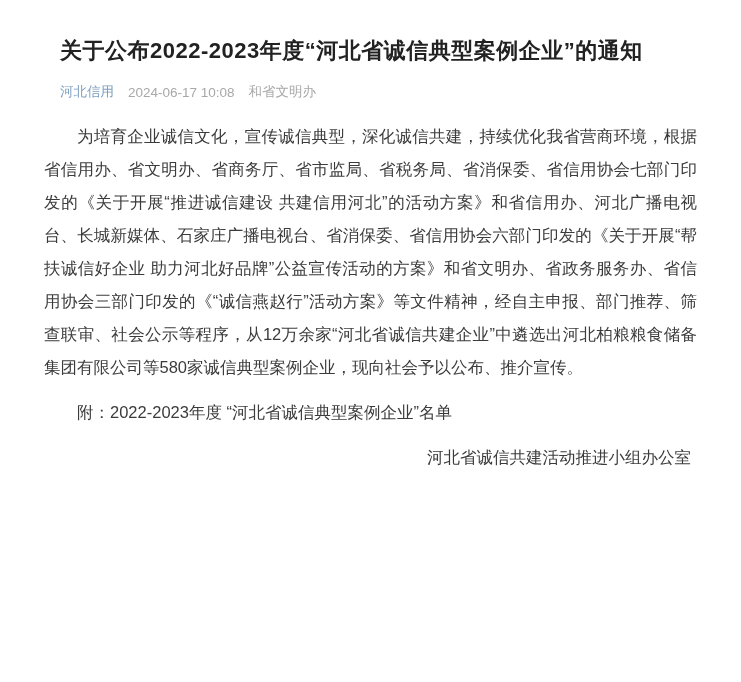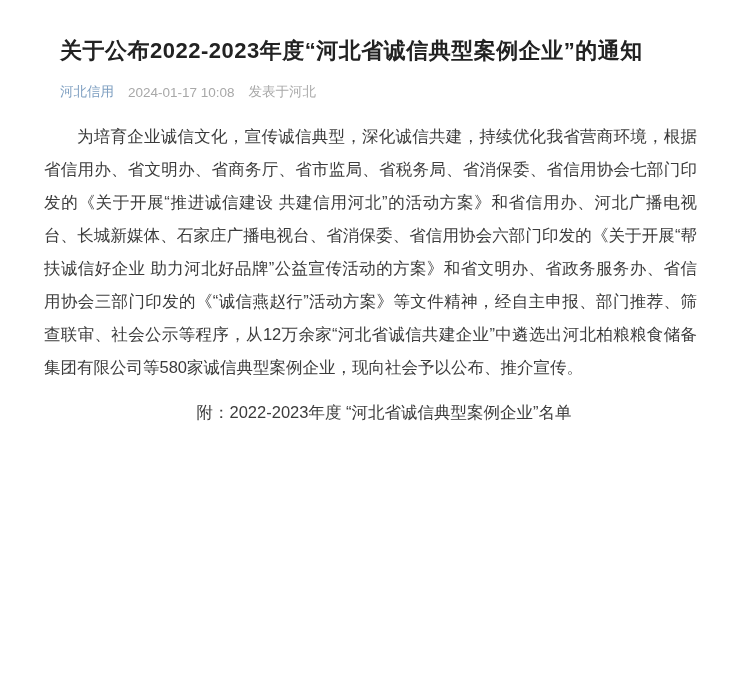--- a/index.html
+++ b/index.html
@@ -52,21 +52,21 @@
     text-align: justify;
     text-justify: inter-ideograph;
   }
   .body p {
     margin: 12px 0 6px 0;
     text-indent: 2em;
   }
   .attach {
     margin-top: 18px;
     text-indent: 0;
-    text-align: center;
+    text-align: left;
     padding-right: 6px;
   }
   .signer {
     margin-top: 20px;
     text-indent: 0;
     text-align: right;
     padding-right: 6px;
   }
   .date {
     margin-top: 22px;
@@ -85,23 +85,24 @@
 </style>
 </head>
 <body>
 
 <div class="article">
 
   <h1 class="title">关于公布2022-2023年度“河北省诚信典型案例企业”的通知</h1>
 
   <div class="meta">
     <span class="source">河北信用</span>
-    <span class="time">2024-01-17 10:08</span>
-    <span class="location">发表于河北</span>
+    <span class="time">2024-06-17 10:08</span>
+    <span class="location">和省文明办</span>
   </div>
 
   <div class="body">
     <p>为培育企业诚信文化，宣传诚信典型，深化诚信共建，持续优化我省营商环境，根据省信用办、省文明办、省商务厅、省市监局、省税务局、省消保委、省信用协会七部门印发的《关于开展“推进诚信建设 共建信用河北”的活动方案》和省信用办、河北广播电视台、长城新媒体、石家庄广播电视台、省消保委、省信用协会六部门印发的《关于开展“帮扶诚信好企业 助力河北好品牌”公益宣传活动的方案》和省文明办、省政务服务办、省信用协会三部门印发的《“诚信燕赵行”活动方案》等文件精神，经自主申报、部门推荐、筛查联审、社会公示等程序，从12万余家“河北省诚信共建企业”中遴选出河北柏粮粮食储备集团有限公司等580家诚信典型案例企业，现向社会予以公布、推介宣传。</p>
     <p class="attach">附：2022-2023年度 “河北省诚信典型案例企业”名单</p>
+    <p class="signer">河北省诚信共建活动推进小组办公室</p>
   </div>
 
   <div class="scroll-hint"></div>
 </div>
 
 </body></html>

